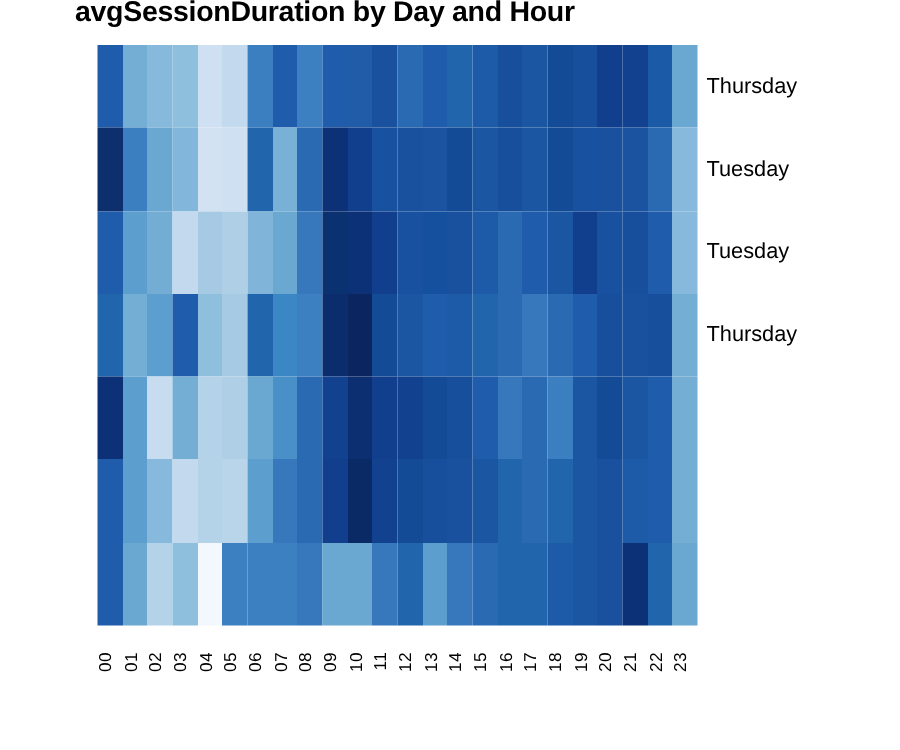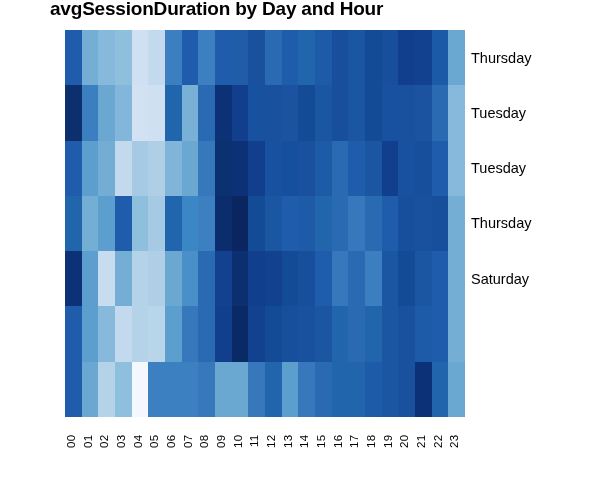--- a/index.html
+++ b/index.html
@@ -283,21 +283,20 @@
         <div class="heat-cell" style="background: rgb(33, 102, 172);"></div>
         <div class="heat-cell" style="background: rgb(106, 168, 210);"></div>
       </div>
     </div>
 
   <div class="y-labels">
       <div class="y-label">Thursday</div>
       <div class="y-label">Tuesday</div>
       <div class="y-label">Tuesday</div>
       <div class="y-label">Thursday</div>
-      <div class="y-label">Saturday</div>
     </div>
 
   <div class="x-labels">
       <div class="x-label">00</div>
       <div class="x-label">01</div>
       <div class="x-label">02</div>
       <div class="x-label">03</div>
       <div class="x-label">04</div>
       <div class="x-label">05</div>
       <div class="x-label">06</div>

